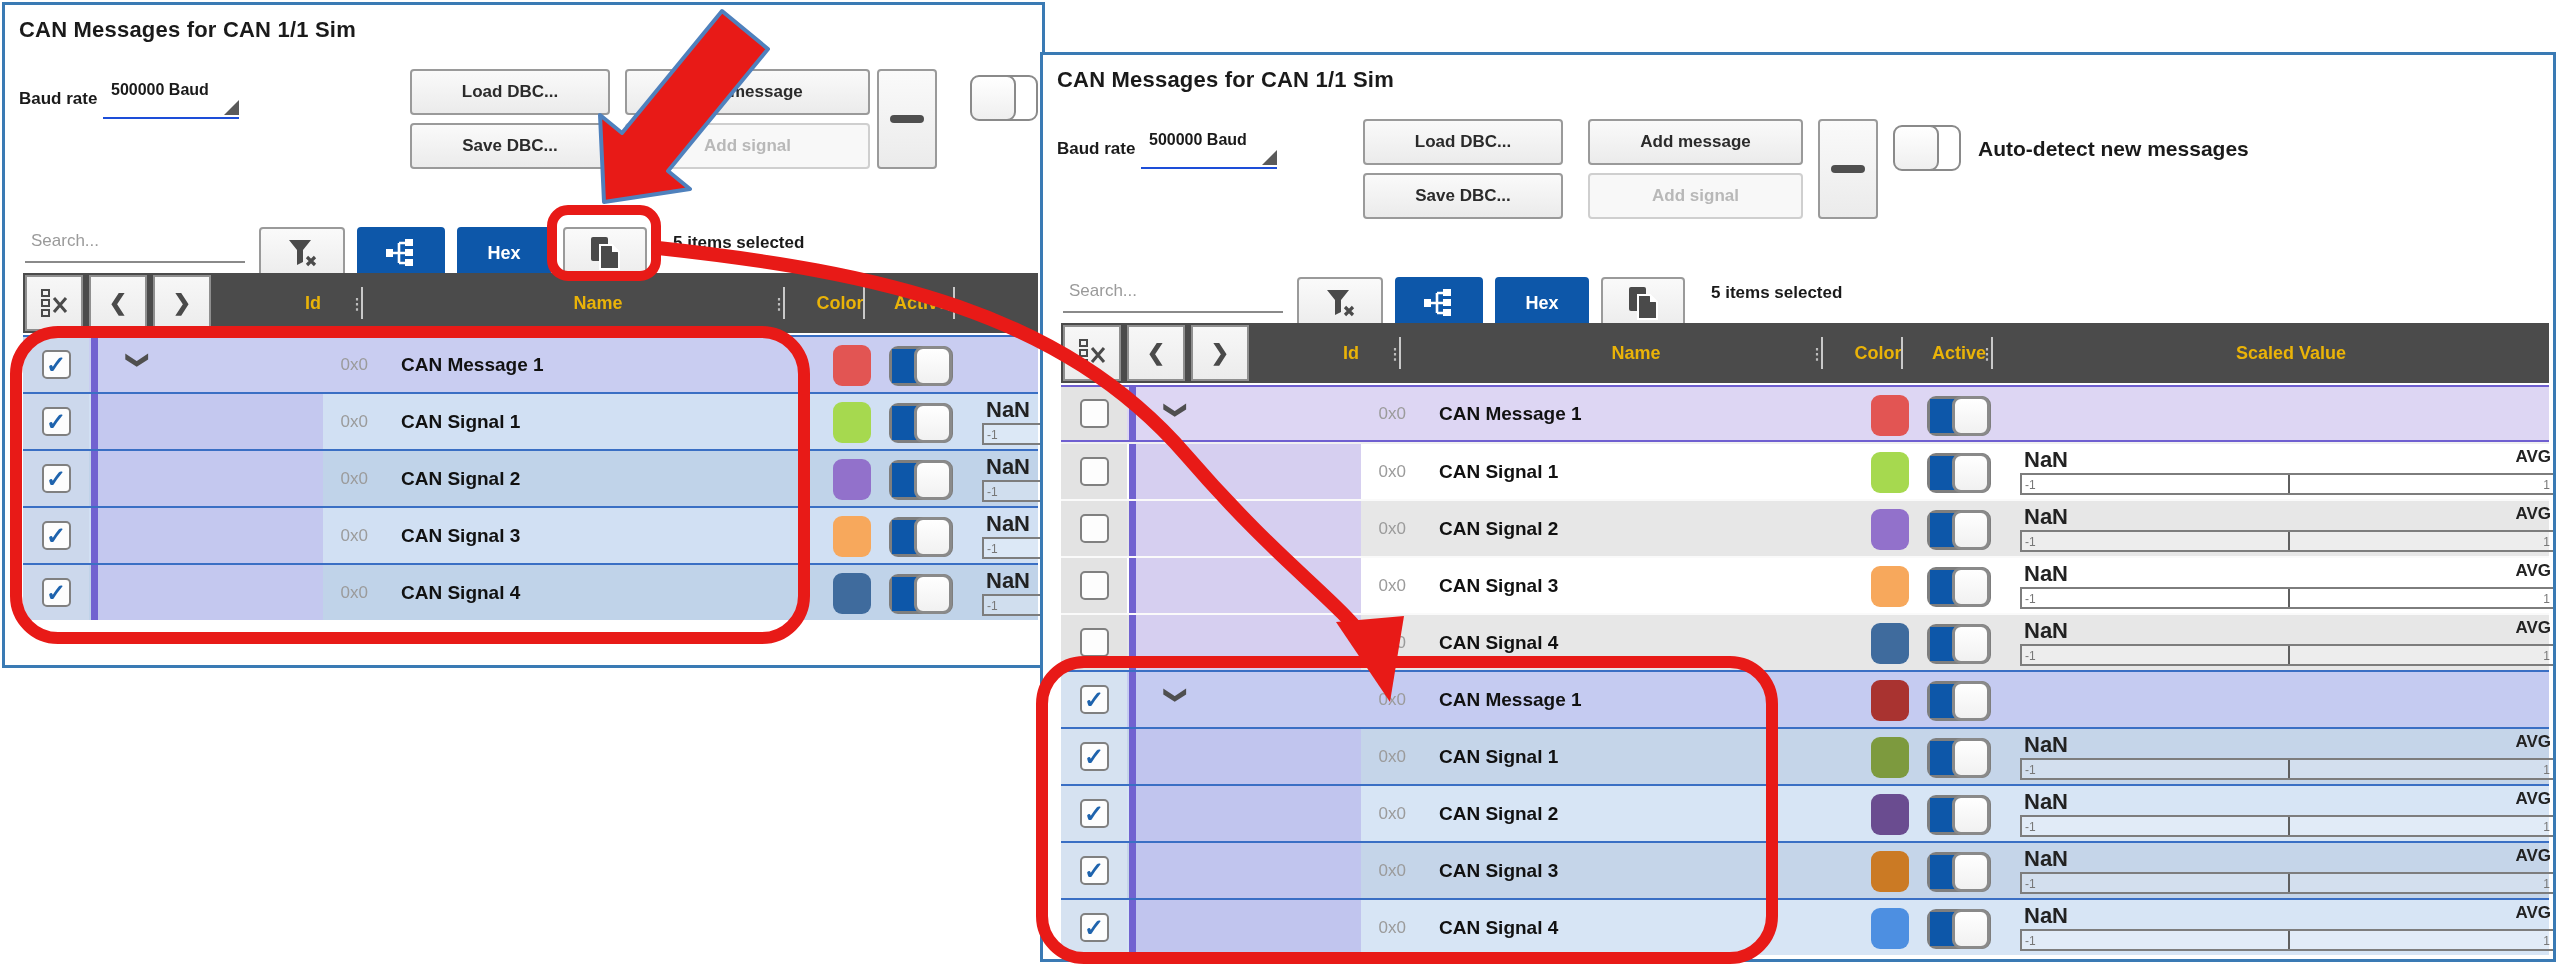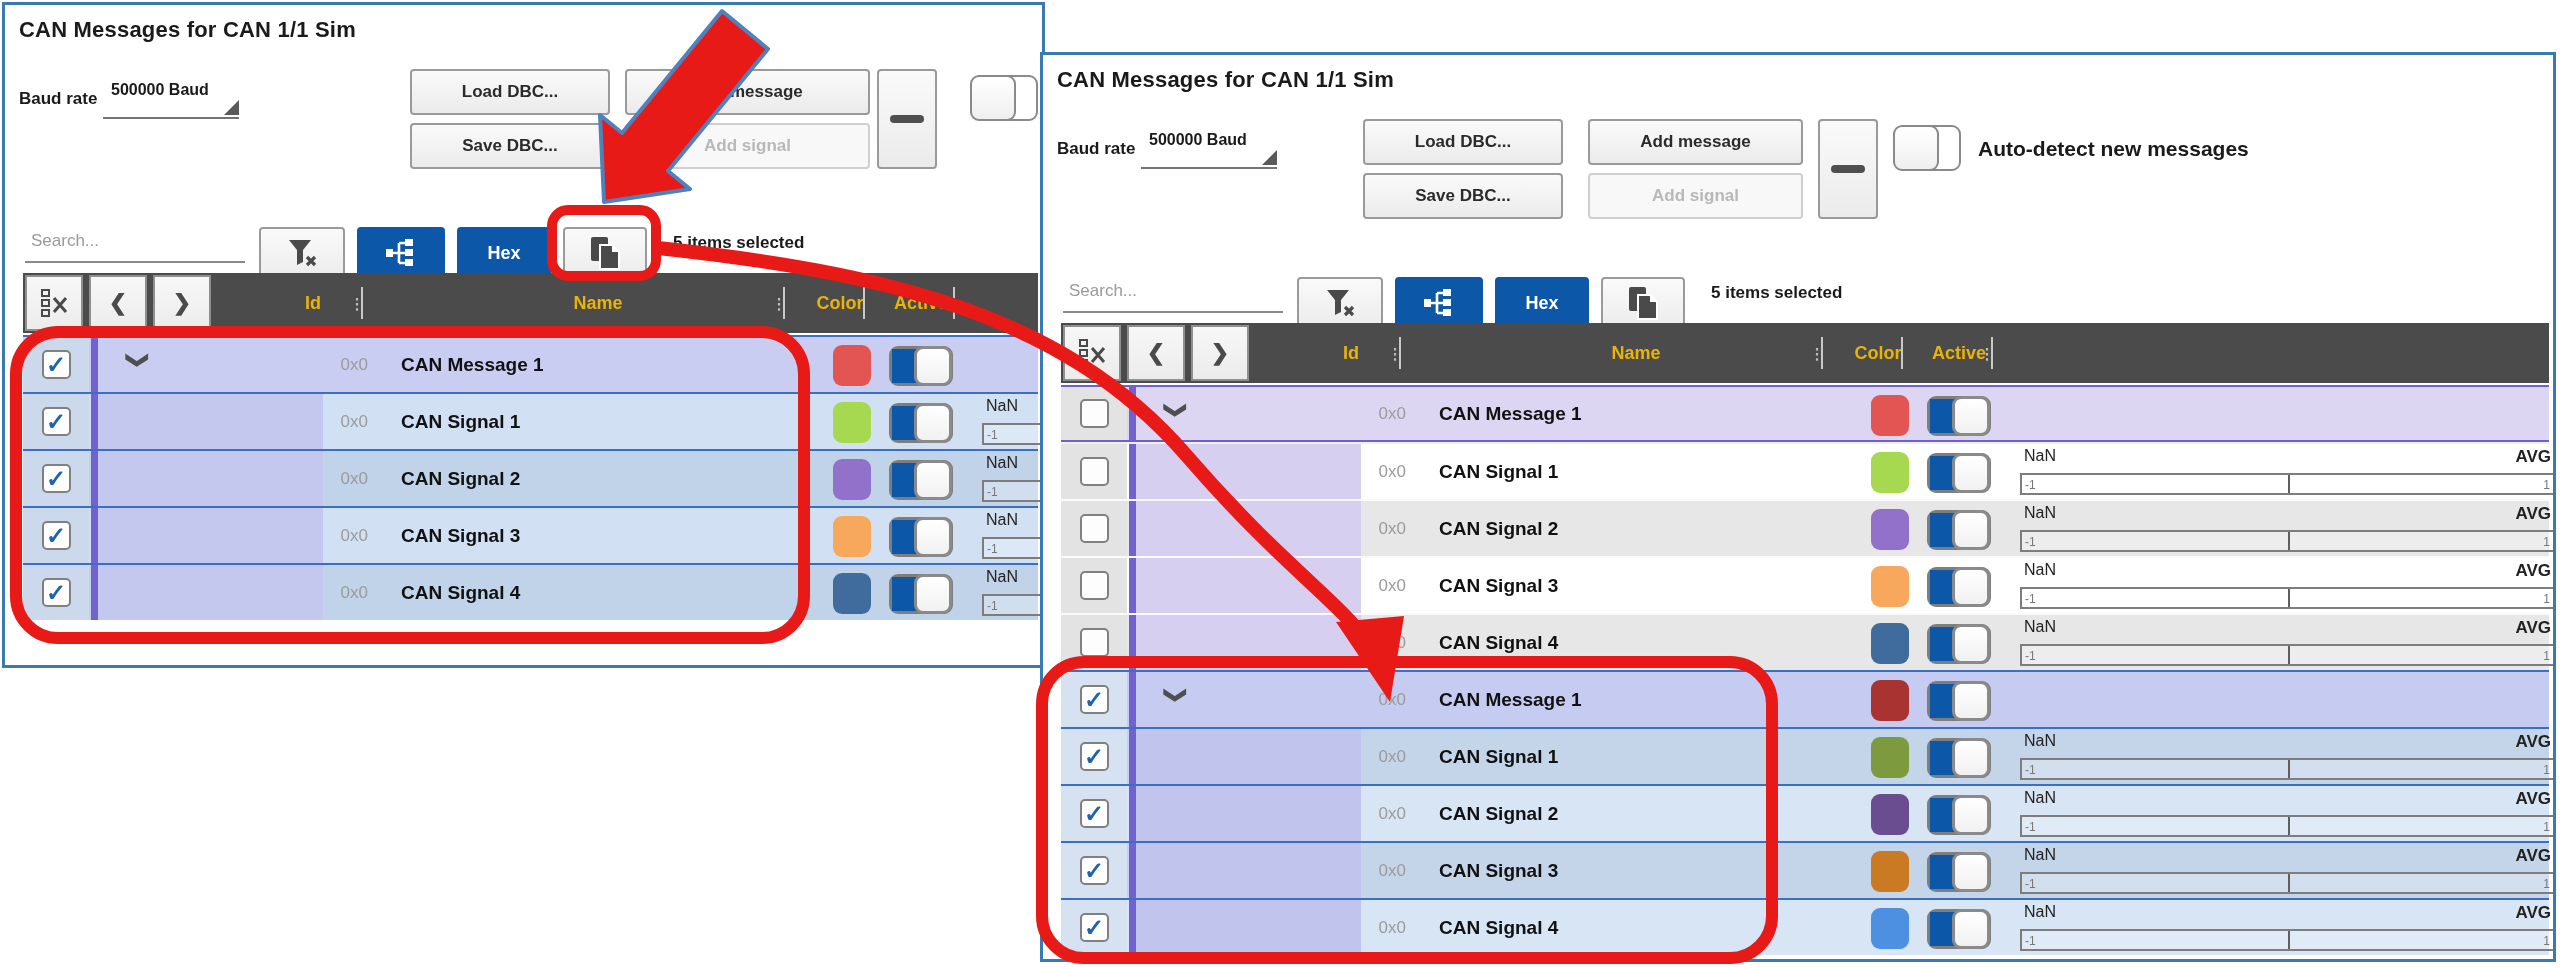--- a/index.html
+++ b/index.html
@@ -6,21 +6,21 @@
   #stage{position:relative;width:2560px;height:968px;overflow:hidden;
          font-family:"Liberation Sans",sans-serif;color:#1a1a1a;padding-left:16px;}
   .window{position:absolute;background:#ffffff;border:3px solid var(--winborder);
           overflow:hidden;box-sizing:border-box;}
   .win-left{left:2px;top:2px;width:1043px;height:666px;z-index:1;}
   .win-right{left:1040px;top:52px;width:1516px;height:910px;z-index:2;}
   .window *{position:absolute;box-sizing:border-box;}
 
   .title{left:14px;top:12px;font-size:22px;font-weight:800;letter-spacing:.2px;white-space:nowrap;}
   .baud-label{left:14px;top:84px;font-size:17px;font-weight:700;white-space:nowrap;}
-  .dropdown{left:98px;top:68px;width:136px;height:46px;border-bottom:2px solid #737373;}
+  .dropdown{left:98px;top:68px;width:136px;height:46px;border-bottom:2px solid #1d4ed8;}
   .dropdown .dd-text{position:absolute;left:8px;top:8px;font-size:16px;font-weight:700;white-space:nowrap;}
   .dd-tri{right:0;bottom:2px;width:0;height:0;border-left:15px solid transparent;border-bottom:15px solid #5a5a5a;}
 
   .btn{background:linear-gradient(#fafafa,#ebebeb);border:2px solid #9a9a9a;border-radius:4px;
        font-size:17px;font-weight:700;color:#2b2b2b;display:flex;align-items:center;justify-content:center;
        font-family:"Liberation Sans",sans-serif;white-space:nowrap;}
   .btn.disabled{border-color:#cfcfcf;color:#b8b8b8;background:#f8f8f8;}
   .btn-load{left:320px;top:64px;width:200px;height:46px;}
   .btn-save{left:320px;top:118px;width:200px;height:46px;}
   .btn-addmsg{left:545px;top:64px;width:215px;height:46px;}
@@ -76,21 +76,21 @@
          color:#9b9b9b;font-size:17px;}
   .nametxt{left:378px;top:0;width:400px;height:100%;display:flex;align-items:center;
            font-size:19px;font-weight:700;color:#111;white-space:nowrap;}
   .chip{left:810px;top:8px;width:38px;height:41px;border-radius:9px;}
   .toggle{left:866px;top:9px;width:64px;height:40px;background:#fff;border:3px solid #7e7e7e;
           border-radius:9px;overflow:visible;}
   .t-on{position:absolute;left:0;top:0;width:32px;height:34px;background:var(--blue);}
   .t-knob{position:absolute;left:22px;top:-3px;width:38px;height:40px;background:linear-gradient(#ffffff,#f1f1f1);
           border:3px solid #8a8a8a;border-radius:9px;}
   .scaled{left:955px;top:0;width:545px;height:100%;}
-  .sv-val{position:absolute;left:8px;top:3px;font-size:16px;font-weight:400;color:#222;}
+  .sv-val{position:absolute;left:8px;top:3px;font-size:22px;font-weight:700;color:#222;}
   .sv-agg{position:absolute;right:10px;top:3px;font-size:17px;font-weight:700;color:#222;}
   .sv-bar{position:absolute;left:4px;right:6px;bottom:4px;height:22px;border:2px solid #7d7d7d;background:rgba(255,255,255,0.25);}
   .sv-min{position:absolute;left:3px;bottom:1px;font-size:12px;color:#777;}
   .sv-max{position:absolute;right:3px;bottom:1px;font-size:12px;color:#777;}
   .sv-mid{position:absolute;left:50%;top:0;width:2px;height:100%;background:#5f5f5f;}
   svg{display:block;}
   #annot{position:absolute;left:0;top:0;z-index:9;pointer-events:none;}
 </style>
 </head>
 <body>
@@ -346,20 +346,21 @@
       <div class="hbtn b2">❮</div>
       <div class="hbtn b3">❯</div>
       <div class="hlabel hl-id">Id</div>
       <div class="hlabel hdiv hd1">⋮</div>
       <div class="hlabel hl-name">Name</div>
       <div class="hlabel hdiv hd2">⋮</div>
       <div class="hlabel hl-color">Color</div>
       <div class="hlabel hdiv hd3"></div>
       <div class="hlabel hl-active">Active</div>
       <div class="hlabel hdiv hd4">⋮</div>
+      <div class="hlabel hl-scaled">Scaled Value</div>
     </div>
     <div class="rows">
         <div class="row" style="top: 0px; background: rgb(221, 214, 243); border-top: 2px solid rgb(111, 95, 208); border-bottom: 2px solid rgb(111, 95, 208);">
     <div class="cbcell" style="background: rgb(227, 227, 227);">
       <div class="checkbox">
               <span></span>
             </div>
     </div>
     <div class="accent"></div>
 

